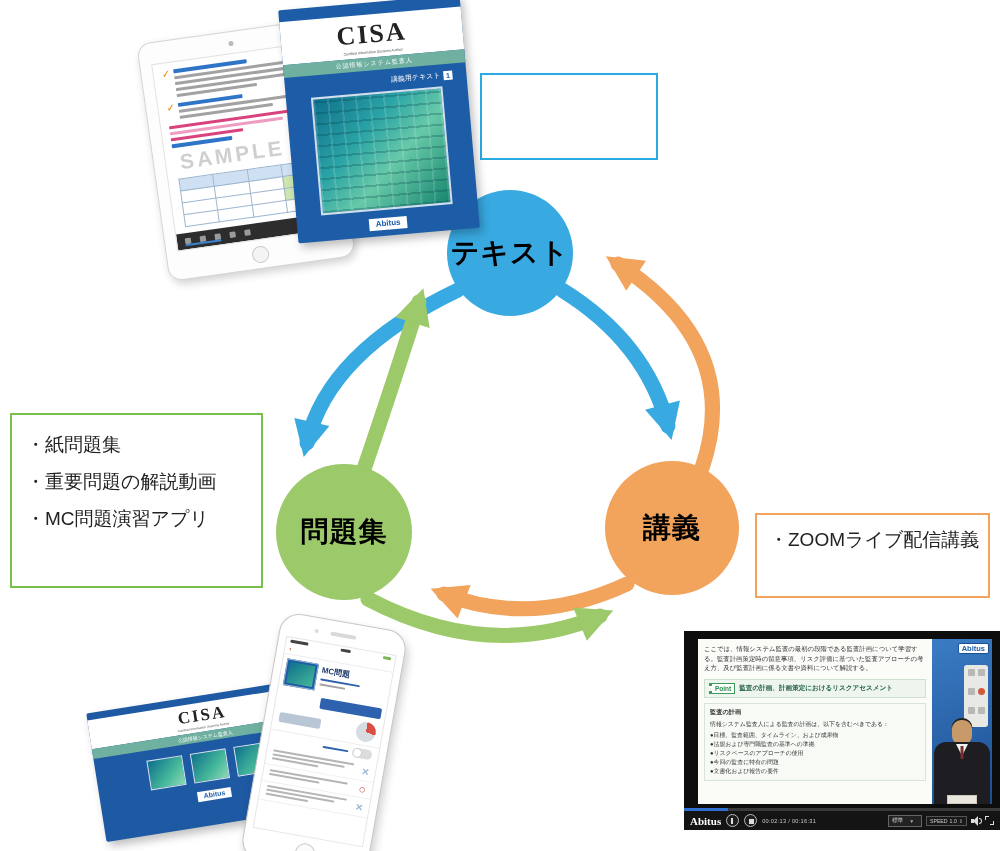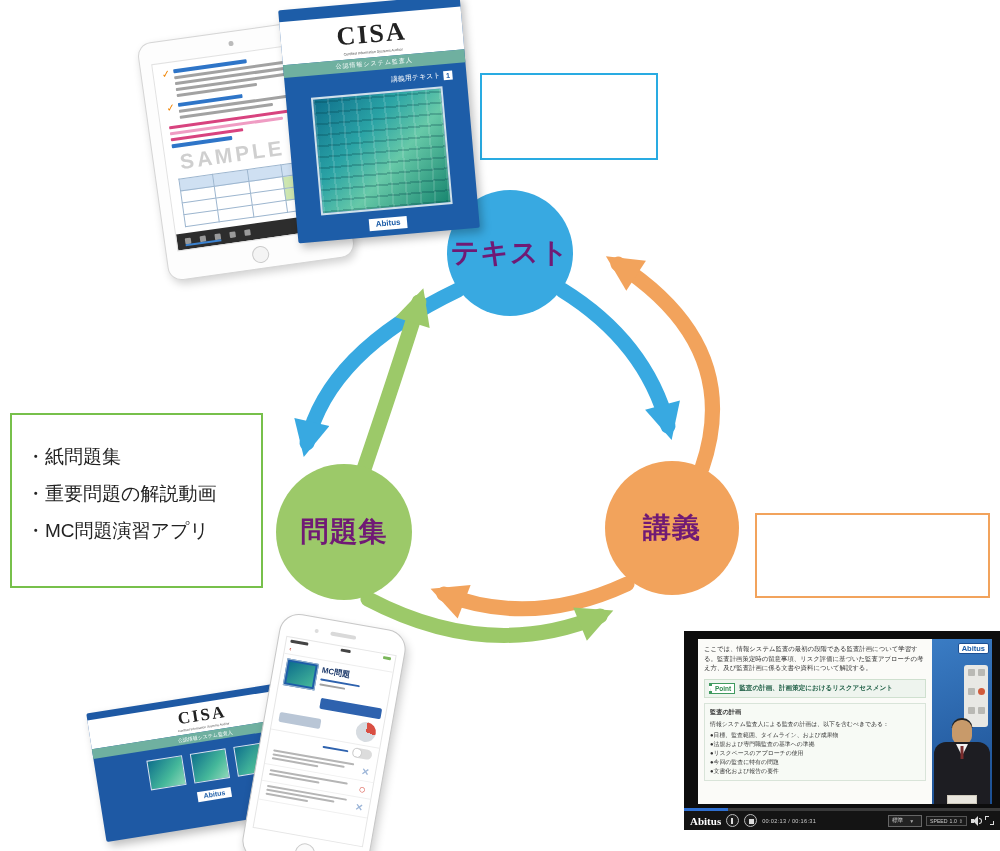--- a/index.html
+++ b/index.html
@@ -5,30 +5,30 @@
   * { margin:0; padding:0; box-sizing:border-box; }
   html,body { background:#ffffff; }
   body { font-family:"Liberation Sans","DejaVu Sans",sans-serif; }
   .canvas { position:relative; width:1000px; height:851px; background:#fff; overflow:hidden; }
 
   
   .arrows { position:absolute; left:0; top:0; z-index:1; }
 
   
   .node { position:absolute; border-radius:50%; display:flex; align-items:center; justify-content:center;
-          color:#701a75; font-weight:bold; font-size:28px; letter-spacing:1px; z-index:2; }
+          color:#000000; font-weight:bold; font-size:28px; letter-spacing:1px; z-index:2; }
   .node-text     { left:447px; top:190px; width:126px; height:126px; background:#38A9E1; }
   .node-lecture  { left:605px; top:461px; width:134px; height:134px; background:#F2A35C; }
   .node-workbook { left:276px; top:464px; width:136px; height:136px; background:#9CC969; }
 
   
   .callout { position:absolute; background:#fff; z-index:3; color:#222; font-size:19px; }
   .callout div { white-space:nowrap; }
   .co-text     { left:480px; top:73px;  width:178px; height:87px;  border:2px solid #29ABE2; padding:11px 14px; line-height:31px; }
-  .co-workbook { left:10px;  top:413px; width:253px; height:175px; border:2px solid #77C04B; padding:23px 14px; line-height:37px; }
+  .co-workbook { left:10px;  top:413px; width:253px; height:175px; border:2px solid #77C04B; padding:11px 14px; line-height:37px; }
   .co-lecture  { left:755px; top:513px; width:235px; height:85px;  border:2px solid #F2A35C; padding:9px 12px;  line-height:32px; }
 
   
   .tablet { position:absolute; left:152px; top:30px; width:188px; height:240px; background:#fdfdfd;
             border:1px solid #d5d5d5; border-radius:14px; transform:rotate(-8deg);
             box-shadow:2px 4px 8px rgba(0,0,0,.18); z-index:2; }
   .tab-cam { position:absolute; top:9px; left:50%; width:5px; height:5px; border-radius:50%; background:#bbb; transform:translateX(-50%); }
   .tab-screen { position:absolute; left:11px; top:21px; right:11px; bottom:28px; background:#fff;
                 border:1px solid #e2e2e2; overflow:hidden; }
   .tab-home { position:absolute; bottom:5px; left:50%; width:17px; height:17px; border:1px solid #ccc; border-radius:50%; transform:translateX(-50%); background:#f4f4f4; }
@@ -198,20 +198,21 @@
   </div>
 
   <div class="callout co-text">
   </div>
   <div class="callout co-workbook">
     <div>・紙問題集</div>
     <div>・重要問題の解説動画</div>
     <div>・MC問題演習アプリ</div>
   </div>
   <div class="callout co-lecture">
+    <div>・ZOOMライブ配信講義</div>
   </div>
 
   <div class="tablet">
     <div class="tab-cam"></div>
     <div class="tab-screen">
       <div class="doc">
         <div class="doc-row">
             <span class="check">✓</span>
           <div style="flex:1">
               <div class="bar blue" style="width:55%"></div>

